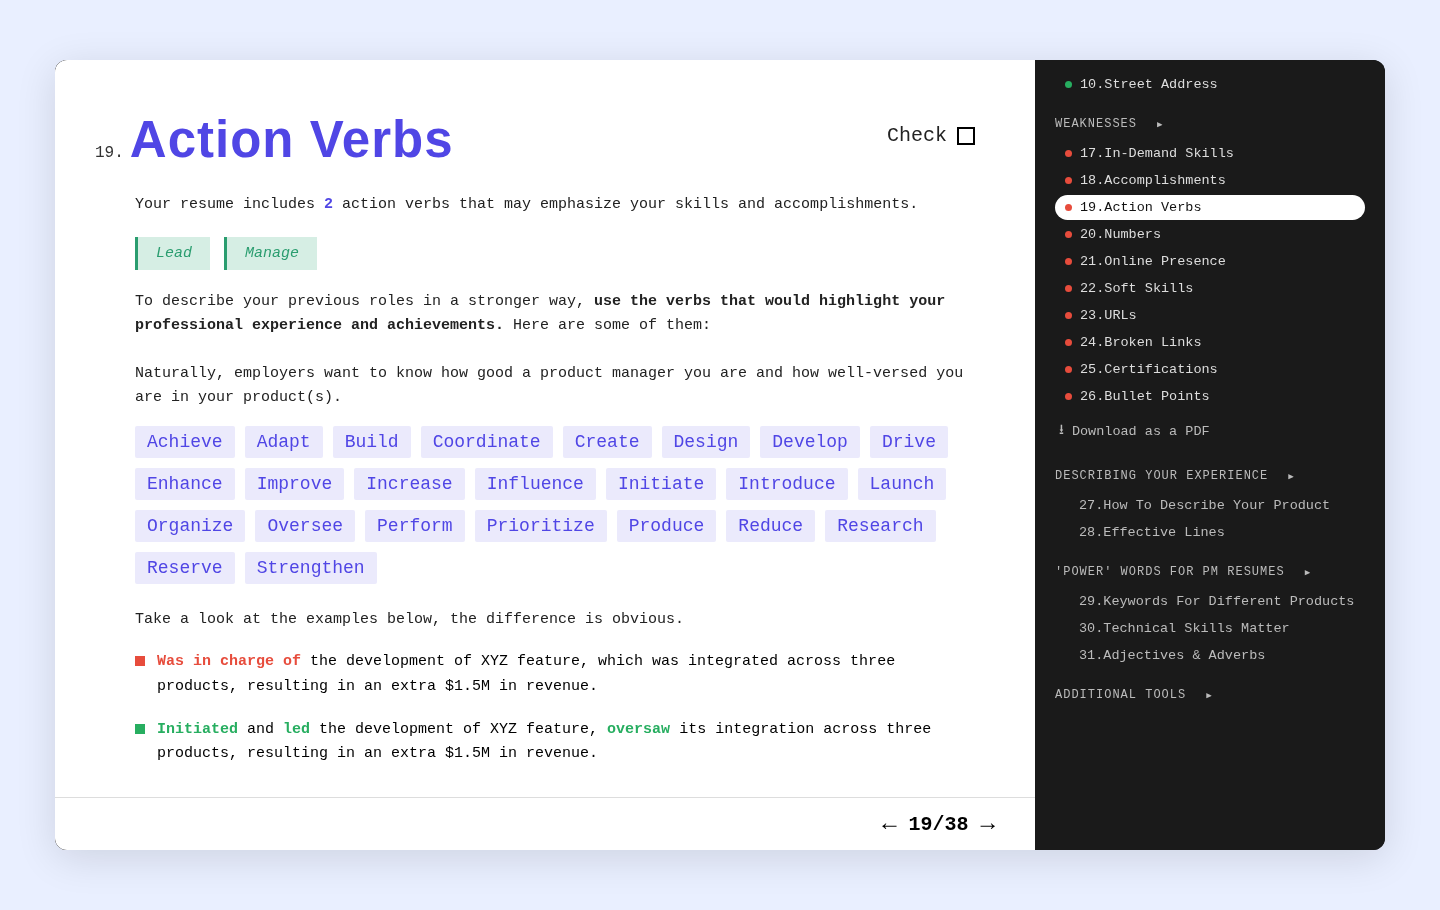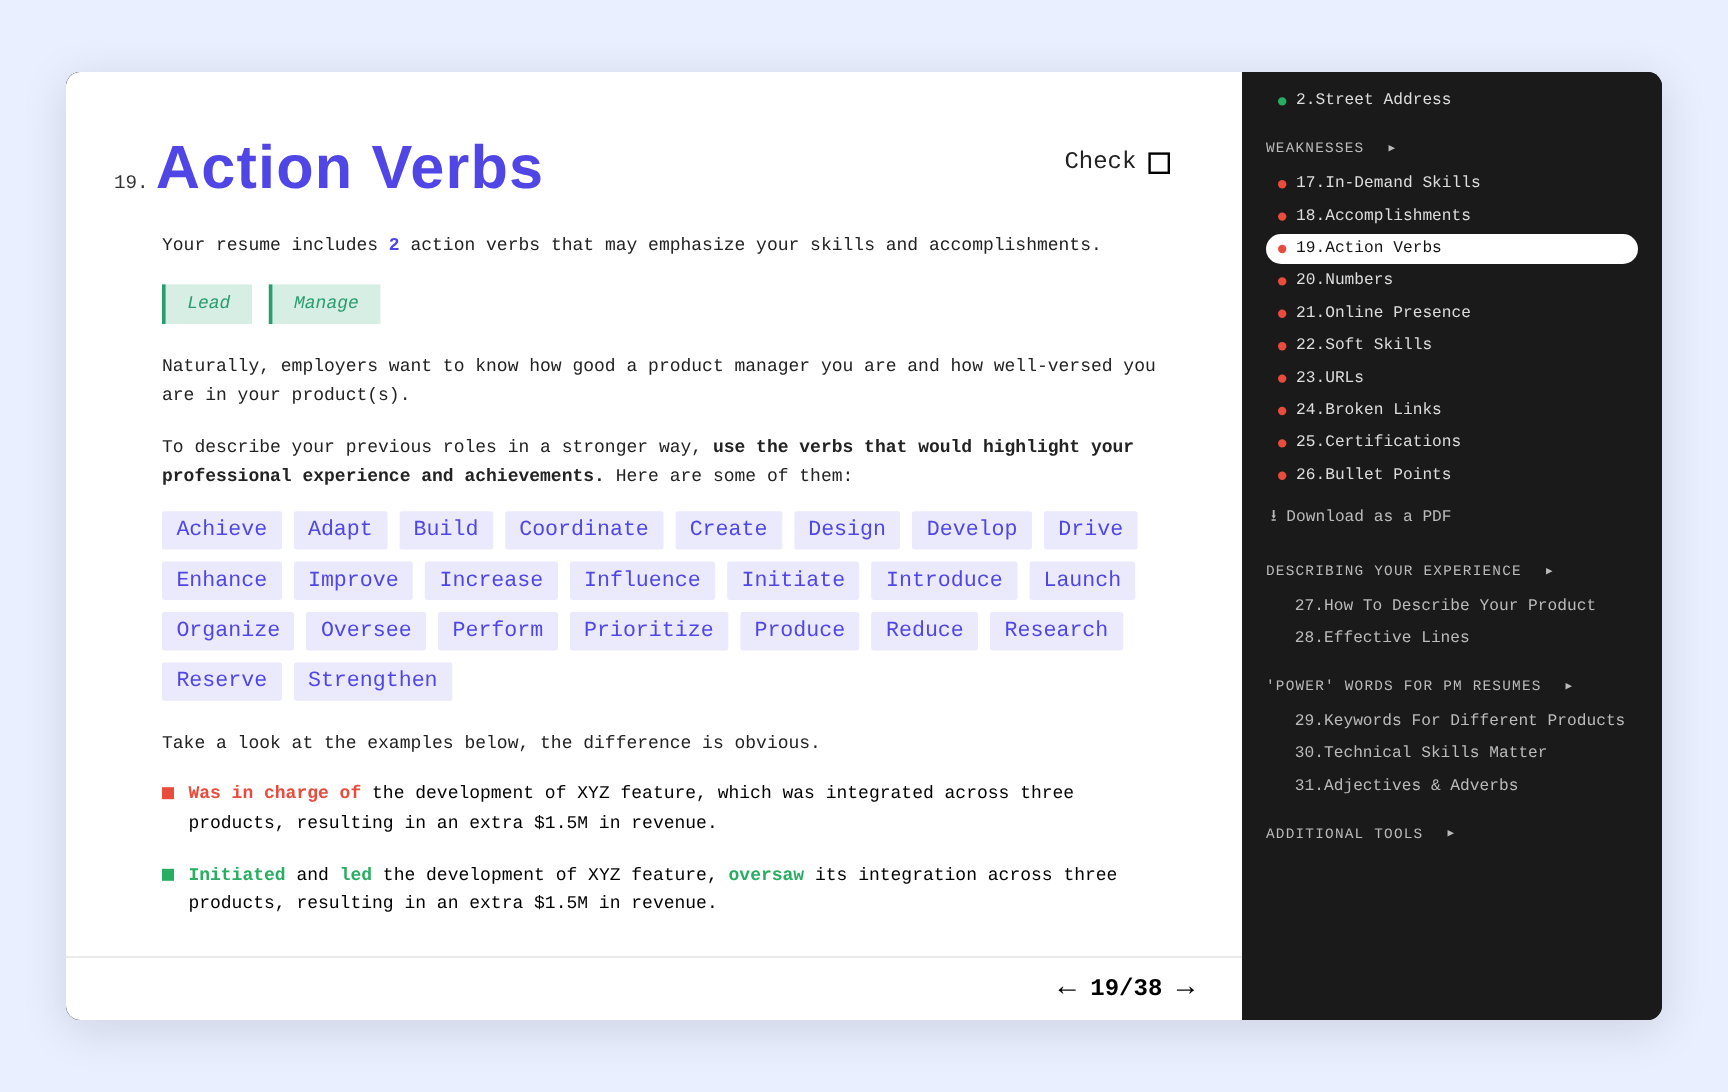--- a/index.html
+++ b/index.html
@@ -249,25 +249,25 @@
 
           <p class="body-text">
             <span>Your resume includes </span><span class="num">2</span><span> action verbs that may emphasize your skills and accomplishments.</span>
           </p>
 
           <div class="current-verbs" id="current-verbs">
               <span class="current-verb">Lead</span>
               <span class="current-verb">Manage</span>
             </div>
 
-          <p class="body-text">Naturally, employers want to know how good a product manager you are and how well-versed you are in your product(s).</p>
-
           <p class="body-text" style="margin-top:20px;">
             <span>To describe your previous roles in a stronger way, </span><strong>use the verbs that would highlight your professional experience and achievements.</strong><span> Here are some of them:</span>
           </p>
+
+          <p class="body-text">Naturally, employers want to know how good a product manager you are and how well-versed you are in your product(s).</p>
 
           <div class="verb-tags" id="verb-tags">
               <span class="verb-tag">Achieve</span>
               <span class="verb-tag">Adapt</span>
               <span class="verb-tag">Build</span>
               <span class="verb-tag">Coordinate</span>
               <span class="verb-tag">Create</span>
               <span class="verb-tag">Design</span>
               <span class="verb-tag">Develop</span>
               <span class="verb-tag">Drive</span>
@@ -314,21 +314,21 @@
             <span class="arrow">→</span>
           </div>
         </div>
       </div>
     </div>
   </div>
 
   <div class="sidebar">
     <div class="nav-item">
       <span class="dot green"></span>
-      <span>2.Street Address</span>
+      <span>10.Street Address</span>
     </div>
 
     <div class="sidebar-section-title">
       <span>WEAKNESSES</span>
         <span class="tri">▶</span>
     </div>
     <div id="weaknesses-list">
         <div class="nav-item">
           <span class="dot red"></span>
           <span>17.In-Demand Skills</span>

